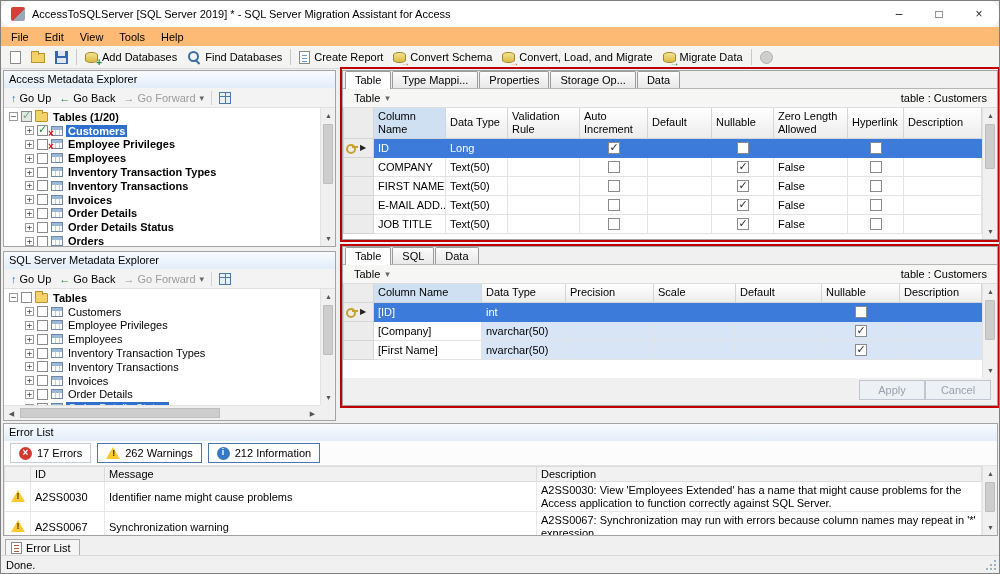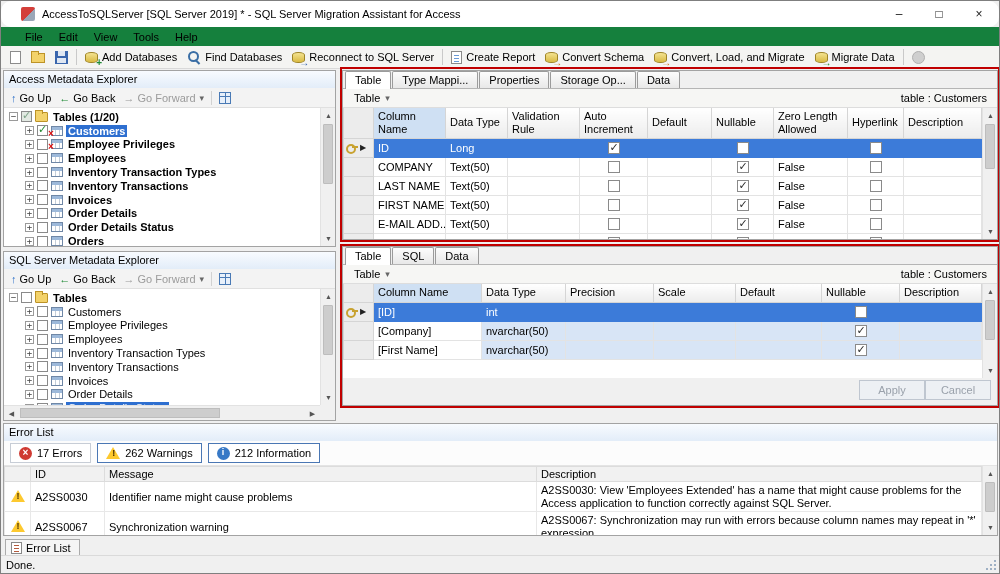--- a/index.html
+++ b/index.html
@@ -1,25 +1,25 @@
 <!DOCTYPE html>
 <html><head>
 <meta charset="utf-8">
 <style>
 *{margin:0;padding:0;box-sizing:border-box;}
 body{font-family:"Liberation Sans","DejaVu Sans",sans-serif;font-size:11px;color:#000;background:#fff;}
 .win{position:relative;width:1000px;height:574px;background:#f0f0f0;border:1px solid #7f7f7f;overflow:hidden;}
 
-.titlebar{position:absolute;top:0;left:0;right:0;height:26px;background:#fff;display:flex;align-items:center;padding-left:19px;border-radius:10px;}
+.titlebar{position:absolute;top:0;left:0;right:0;height:26px;background:#fff;display:flex;align-items:center;padding-left:9px;border-radius:10px;}
 .app-icon{width:16px;height:16px;flex:none;position:relative;}
 .app-icon::before{content:"";position:absolute;inset:1px;background:linear-gradient(135deg,#d43f3a 0 55%,#9aa7b8 55% 100%);border-radius:2px;}
 .title-text{margin-left:6px;flex:1;}
 .winbtn{width:40px;height:26px;display:flex;align-items:center;justify-content:center;font-size:12px;color:#222;}
 
-.menubar{position:absolute;top:26px;left:0;right:0;height:19px;background:#15803d;display:flex;align-items:center;padding-left:16px;}
+.menubar{position:absolute;top:26px;left:0;right:0;height:19px;background:#fdba74;display:flex;align-items:center;padding-left:2px;}
 .menu-item{padding:2px 8px;}
 
 .toolbar{position:absolute;top:45px;left:0;right:0;height:23px;background:#f4f4f2;border-bottom:1px solid #d9d9d9;display:flex;align-items:center;padding-left:4px;}
 .tbtn{display:flex;align-items:center;gap:4px;padding:2px 5px;white-space:nowrap;}
 .tsep{width:1px;height:16px;background:#c9c9c9;margin:0 3px;flex:none;}
 .icon-new{width:11px;height:13px;background:#fff;border:1px solid #8c8c8c;flex:none;}
 .icon-open{position:relative;width:14px;height:10px;background:#f3d26a;border:1px solid #bd9327;flex:none;margin-top:2px;}
 .icon-open::before{content:"";position:absolute;top:-3px;left:-1px;width:6px;height:3px;background:#f3d26a;border:1px solid #bd9327;border-bottom:none;}
 .icon-save{width:13px;height:13px;background:#3a66ad;position:relative;flex:none;}
 .icon-save::before{content:"";position:absolute;left:3px;top:0;width:7px;height:5px;background:#dfe7f2;}
@@ -181,24 +181,20 @@
       </div>
     <div class="tsep"></div>
     <div class="tbtn">
         <span class="icon-cyl badge-plus"></span>
         <span>Add Databases</span>
       </div>
     <div class="tbtn">
         <span class="icon-find"></span>
         <span>Find Databases</span>
       </div>
-    <div class="tbtn">
-        <span class="icon-cyl badge-plug"></span>
-        <span>Reconnect to SQL Server</span>
-      </div>
     <div class="tsep"></div>
     <div class="tbtn">
         <span class="icon-report"></span>
         <span>Create Report</span>
       </div>
     <div class="tbtn">
         <span class="icon-cyl badge-arrow-orange"></span>
         <span>Convert Schema</span>
       </div>
     <div class="tbtn">
@@ -465,32 +461,20 @@
           <td></td>
           <td class="c"><span class="cb" data-checked="false"></span></td>
           <td></td>
           <td class="c"><span class="cb" data-checked="true"></span></td>
           <td>False</td>
           <td class="c"><span class="cb" data-checked="false"></span></td>
           <td></td>
         </tr>
         <tr data-selected="false">
           <td class="rowhead"></td>
-          <td>LAST NAME</td>
-          <td>Text(50)</td>
-          <td></td>
-          <td class="c"><span class="cb" data-checked="false"></span></td>
-          <td></td>
-          <td class="c"><span class="cb" data-checked="true"></span></td>
-          <td>False</td>
-          <td class="c"><span class="cb" data-checked="false"></span></td>
-          <td></td>
-        </tr>
-        <tr data-selected="false">
-          <td class="rowhead"></td>
           <td>FIRST NAME</td>
           <td>Text(50)</td>
           <td></td>
           <td class="c"><span class="cb" data-checked="false"></span></td>
           <td></td>
           <td class="c"><span class="cb" data-checked="true"></span></td>
           <td>False</td>
           <td class="c"><span class="cb" data-checked="false"></span></td>
           <td></td>
         </tr>

